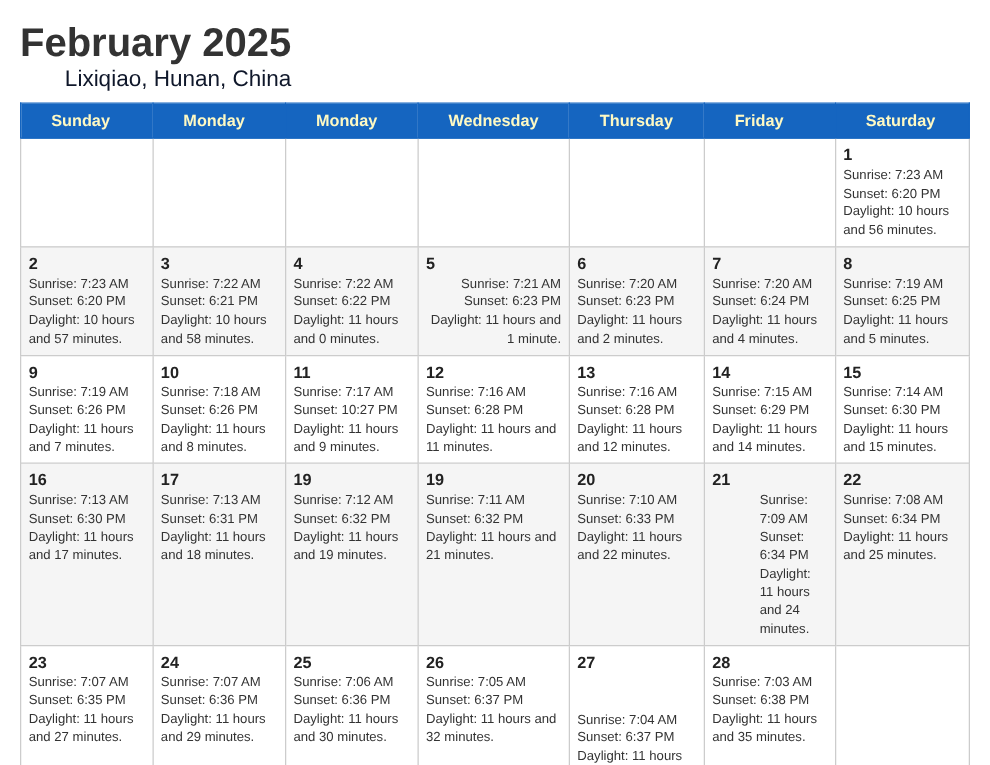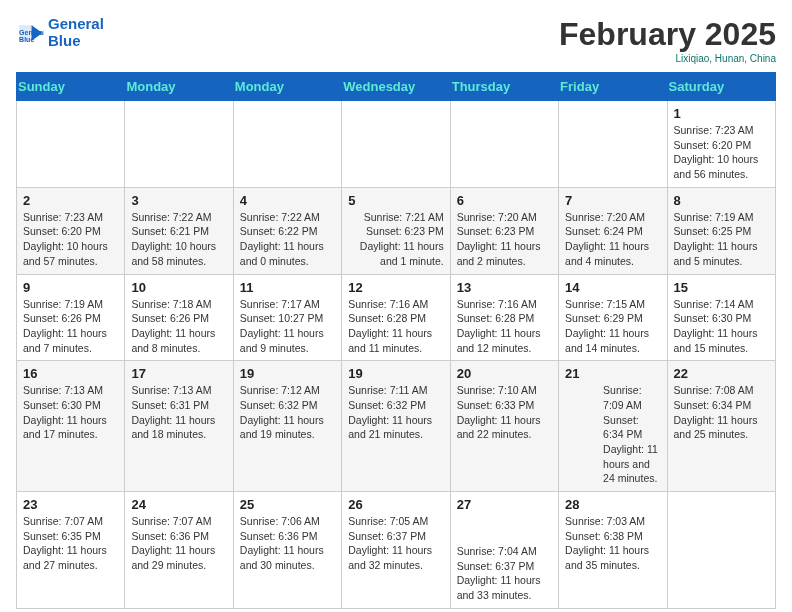--- a/index.html
+++ b/index.html
@@ -27,34 +27,34 @@
     }
     .title-block {
       text-align: right;
     }
     .month-year {
       font-size: 32px;
       font-weight: bold;
       color: #333;
     }
     .location {
-      font-size: 10px;
-      color: #0f766e;
+      font-size: 18px;
+      color: #0f172a;
     }
     .calendar {
       width: 100%;
       border-collapse: collapse;
       border: 1px solid #ccc;
     }
     .calendar th {
       background-color: #1565c0;
-      color: #5eead4;
+      color: #fef9c3;
       font-size: 13px;
       font-weight: bold;
-      padding: 6px 1px;
+      padding: 6px 24px;
       text-align: left;
       border: 1px solid #1565c0;
     }
     .calendar td {
       border: 1px solid #ccc;
       vertical-align: top;
       padding: 5px 6px;
       width: 108px;
       min-height: 80px;
       background: #fff;
@@ -74,33 +74,20 @@
       line-height: 1.4;
     }
     .empty-cell {
       background: #fff !important;
     }
   </style>
 </head>
 <body>
 
 <div class="header">
-  <div class="logo">
-    <svg class="logo-icon" viewBox="0 0 36 36" xmlns="http://www.w3.org/2000/svg">
-      <rect width="36" height="36" fill="white"></rect>
-      <polygon points="20,8 34,18 20,28" fill="#1565c0"></polygon>
-      <rect x="4" y="8" width="18" height="20" fill="#1565c0" opacity="0.15"></rect>
-      <text x="4" y="20" font-size="9" font-weight="bold" fill="#1565c0" font-family="Arial">General</text>
-      <text x="4" y="30" font-size="9" font-weight="bold" fill="#1565c0" font-family="Arial">Blue</text>
-    </svg>
-    <div>
-      <div style="font-size:15px;font-weight:bold;color:#1565c0;line-height:1.1;">General</div>
-      <div style="font-size:15px;font-weight:bold;color:#1565c0;line-height:1.1;">Blue</div>
-    </div>
-  </div>
   <div class="title-block">
     <div class="month-year">February 2025</div>
     <div class="location">Lixiqiao, Hunan, China</div>
   </div>
 </div>
 
 <table class="calendar">
   <thead>
     <tr>
     <th>Sunday</th>

